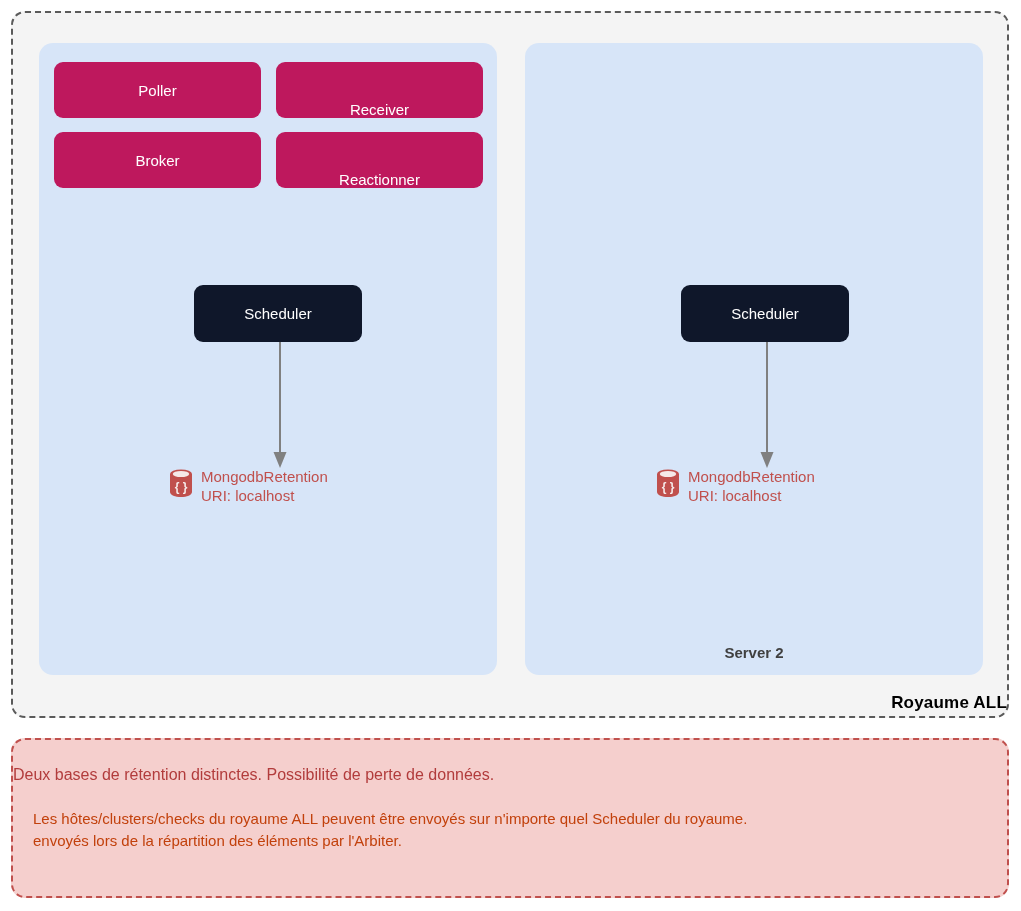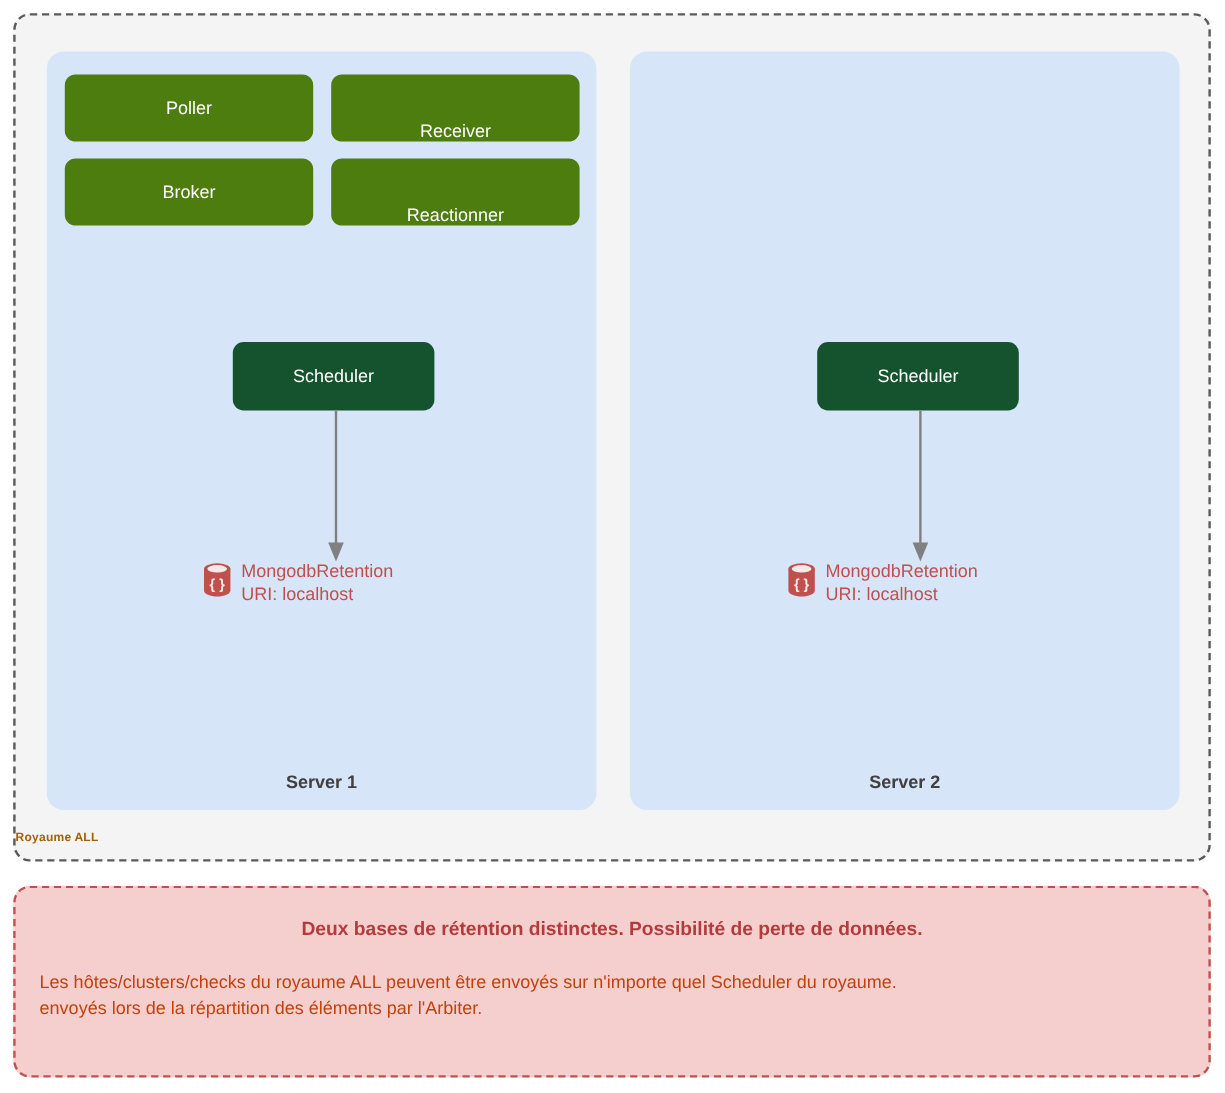--- a/index.html
+++ b/index.html
@@ -26,24 +26,24 @@
     background: #f4f4f4;
     border: 2px dashed #5a5a5a;
     border-radius: 14px;
   }
 
   #realm-label {
     position: absolute;
     left: 0;
     right: 0;
     top: 680px;
-    text-align: left;
-    font-size: 10px;
+    text-align: right;
+    font-size: 17px;
     font-weight: bold;
-    color: #a16207;
+    color: #000000;
     letter-spacing: 0.2px;
   }
 
   
   .server-panel {
     position: absolute;
     top: 30px;
     width: 458px;
     height: 632px;
     background: #d7e5f8;
@@ -67,40 +67,40 @@
   .daemon-grid {
     position: absolute;
     left: 15px;
     top: 19px;
     width: 428px;
   }
   .daemon-box {
     position: absolute;
     width: 207px;
     height: 56px;
-    background: #4d7c0f;
+    background: #be185d;
     border-radius: 9px;
     color: #ffffff;
     font-size: 15px;
     display: flex;
     align-items: center;
     justify-content: center;
     box-sizing: border-box;
   }
   .daemon-box.c0 { left: 0px; }
   .daemon-box.c1 { left: 222px; align-items: flex-end; }
   .daemon-box.r0 { top: 0px; }
   .daemon-box.r1 { top: 70px; }
 
   
   .scheduler-box {
     position: absolute;
     width: 168px;
     height: 57px;
-    background: #14532d;
+    background: #0f172a;
     border-radius: 9px;
     color: #ffffff;
     font-size: 15px;
     display: flex;
     align-items: center;
     justify-content: center;
     box-sizing: border-box;
   }
   #scheduler-box-1 { left: 155px; top: 242px; }
   #scheduler-box-2 { left: 156px; top: 242px; }
@@ -147,23 +147,22 @@
     box-sizing: border-box;
     background: #f5cfcd;
     border: 2px dashed #c0504d;
     border-radius: 14px;
   }
   #warning-title {
     position: absolute;
     left: 0;
     right: 0;
     top: 26px;
-    text-align: center;
     font-size: 16px;
-    font-weight: bold;
+    font-weight: normal;
     color: #b23c3c;
   }
   #warning-body {
     position: absolute;
     left: 20px;
     right: 20px;
     top: 68px;
     font-size: 15px;
     color: #c2410c;
     line-height: 22px;
@@ -207,21 +206,20 @@
         <ellipse cx="13" cy="6" rx="11" ry="4.6" fill="#c0504d"></ellipse>
         <ellipse cx="13" cy="6" rx="8.2" ry="3.1" fill="#f5e9e8"></ellipse>
         <text x="13" y="22.5" font-family="'Liberation Sans', sans-serif" font-size="12" font-weight="bold" fill="#f5e9e8" text-anchor="middle">{ }</text>
       </svg>
       <div class="retention-text">
         <div>MongodbRetention</div>
         <div>URI: localhost</div>
       </div>
     </div>
 
-    <div class="server-label">Server 1</div>
   </div>
 
   <div class="server-panel" id="server-panel-2">
 
     <div class="scheduler-box" id="scheduler-box-2">
       <span>Scheduler</span>
     </div>
 
     <svg class="arrow-svg" id="arrow-2" width="20" height="130" viewBox="0 0 20 130">
       <line x1="10" y1="0" x2="10" y2="112" stroke="#808080" stroke-width="2"></line>

